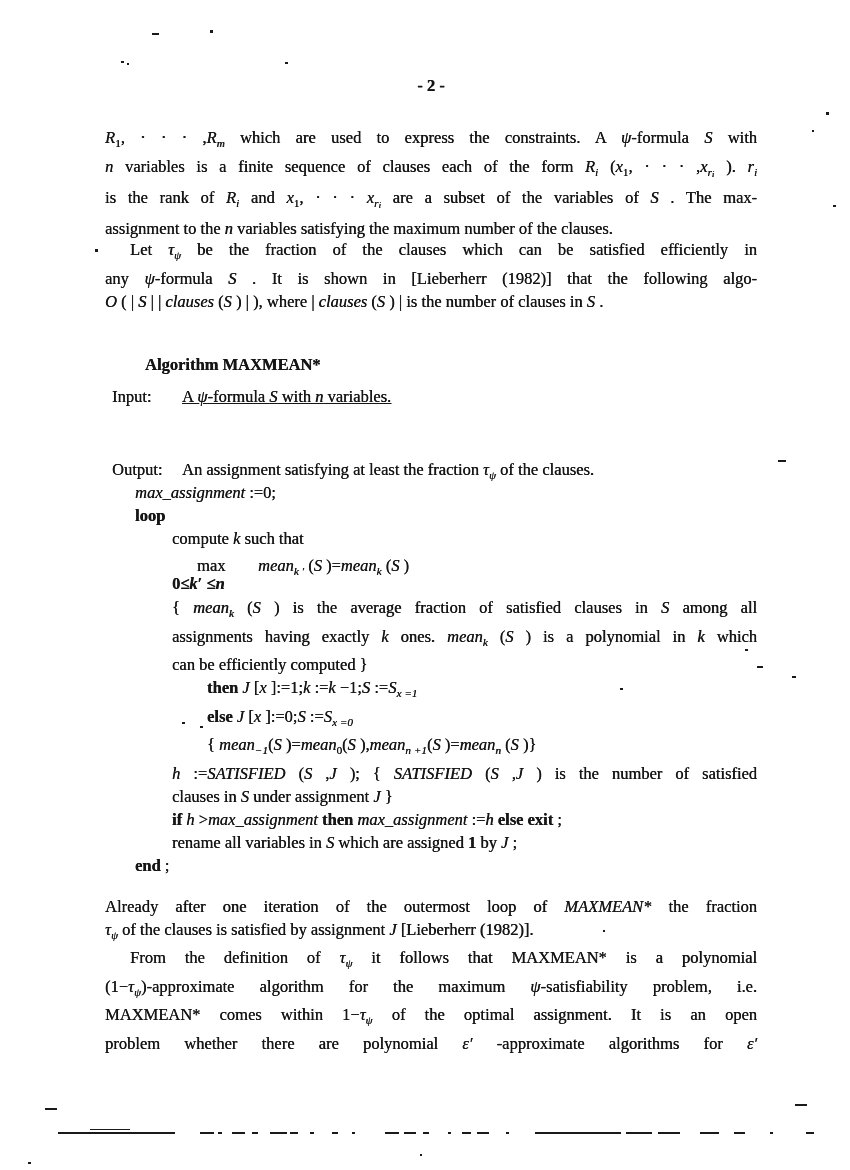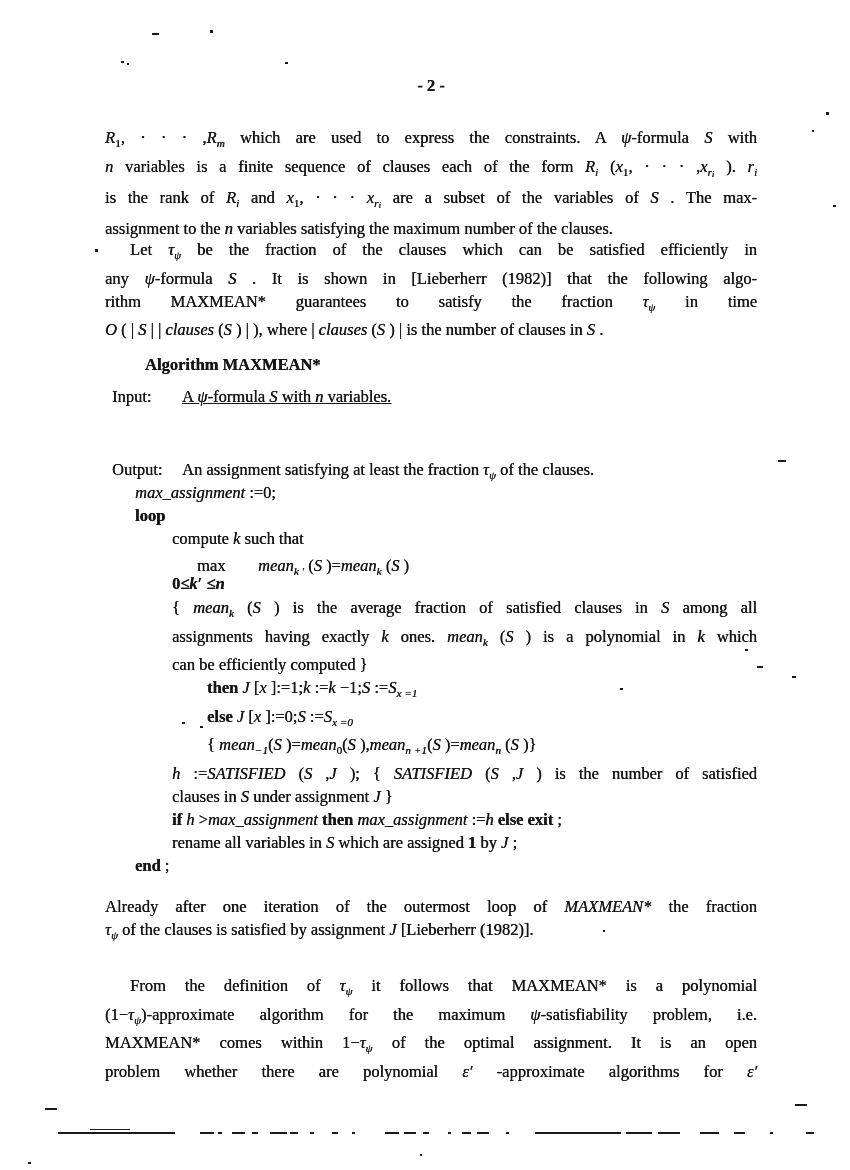--- a/index.html
+++ b/index.html
@@ -49,21 +49,20 @@
   <div class="blk b-p1">
       <div class="tl j"><span class="ci">R</span><span class="cs">1</span><span>, · · · ,</span><span class="ci">R</span><span class="csi">m</span><span> which are used to express the constraints.  A </span><span class="ci">ψ</span><span>-formula </span><span class="ci">S</span><span> with</span></div>
       <div class="tl j"><span class="ci">n</span><span> variables is a finite sequence of clauses each of the form </span><span class="ci">R</span><span class="csi">i</span><span> (</span><span class="ci">x</span><span class="cs">1</span><span>, · · · ,</span><span class="ci">x</span><span class="csi">r</span><span class="cs2i">i</span><span> ). </span><span class="ci">r</span><span class="csi">i</span></div>
       <div class="tl j"><span>is the rank of </span><span class="ci">R</span><span class="csi">i</span><span> and </span><span class="ci">x</span><span class="cs">1</span><span>, · · · </span><span class="ci">x</span><span class="csi">r</span><span class="cs2i">i</span><span> are a subset of the variables of </span><span class="ci">S</span><span> .  The max-</span></div>
       <div class="tl"><span>assignment to the </span><span class="ci">n</span><span> variables satisfying the maximum number of the clauses.</span></div>
     </div>
 
   <div class="blk b-p2">
       <div class="tl j" style="padding-left: 25px;"><span>Let </span><span class="ci">τ</span><span class="csi">ψ</span><span> be the fraction of the clauses which can be satisfied efficiently in</span></div>
       <div class="tl j"><span>any </span><span class="ci">ψ</span><span>-formula </span><span class="ci">S</span><span> .  It is shown in [Lieberherr (1982)] that the following algo-</span></div>
-      <div class="tl j"><span>rithm MAXMEAN* guarantees to satisfy the fraction </span><span class="ci">τ</span><span class="csi">ψ</span><span> in time</span></div>
       <div class="tl"><span class="ci">O</span><span> ( | </span><span class="ci">S</span><span> |  | </span><span class="ci">clauses</span><span> (</span><span class="ci">S</span><span> ) | ), where  | </span><span class="ci">clauses</span><span> (</span><span class="ci">S</span><span> ) |  is the number of clauses in </span><span class="ci">S</span><span> .</span></div>
     </div>
 
   <div class="blk b-h">
       <div class="tl"><span class="cb">Algorithm MAXMEAN*</span></div>
     </div>
 
   <div class="blk b-io-in">
     <span class="io-label">Input:</span>
     <div class="io-desc">
@@ -106,21 +105,21 @@
         <div class="tl"><span class="ci">mean</span><span class="csi">k ′</span><span> (</span><span class="ci">S</span><span> )=</span><span class="ci">mean</span><span class="csi">k</span><span> (</span><span class="ci">S</span><span> )</span></div>
       </span>
   </div>
 
   <div class="blk b-already">
       <div class="tl j"><span>Already after one iteration of the outermost loop of </span><span class="ci">MAXMEAN*</span><span> the fraction</span></div>
       <div class="tl"><span class="ci">τ</span><span class="csi">ψ</span><span> of the clauses is satisfied by assignment </span><span class="ci">J</span><span> [Lieberherr (1982)].</span></div>
     </div>
 
   <div class="blk b-from">
-      <div class="tl j" style="padding-left: 25px; margin-top: 28px;"><span>From the definition of </span><span class="ci">τ</span><span class="csi">ψ</span><span> it follows that MAXMEAN* is a polynomial</span></div>
+      <div class="tl j" style="padding-left: 25px;"><span>From the definition of </span><span class="ci">τ</span><span class="csi">ψ</span><span> it follows that MAXMEAN* is a polynomial</span></div>
       <div class="tl j"><span>(1−</span><span class="ci">τ</span><span class="csi">ψ</span><span>)-approximate algorithm for the maximum </span><span class="ci">ψ</span><span>-satisfiability problem, i.e.</span></div>
       <div class="tl j"><span>MAXMEAN* comes within 1−</span><span class="ci">τ</span><span class="csi">ψ</span><span> of the optimal assignment.  It is an open</span></div>
       <div class="tl j"><span>problem whether there are polynomial </span><span class="ci">ε′</span><span> -approximate algorithms for </span><span class="ci">ε′</span></div>
     </div>
 
   <div>
     <i class="spk" style="left:152px;top:33px;width:7px;height:2px"></i>
     <i class="spk" style="left:210px;top:30px;width:3px;height:3px"></i>
     <i class="spk" style="left:121px;top:61px;width:3px;height:2px"></i>
     <i class="spk" style="left:127px;top:63px;width:2px;height:2px"></i>

